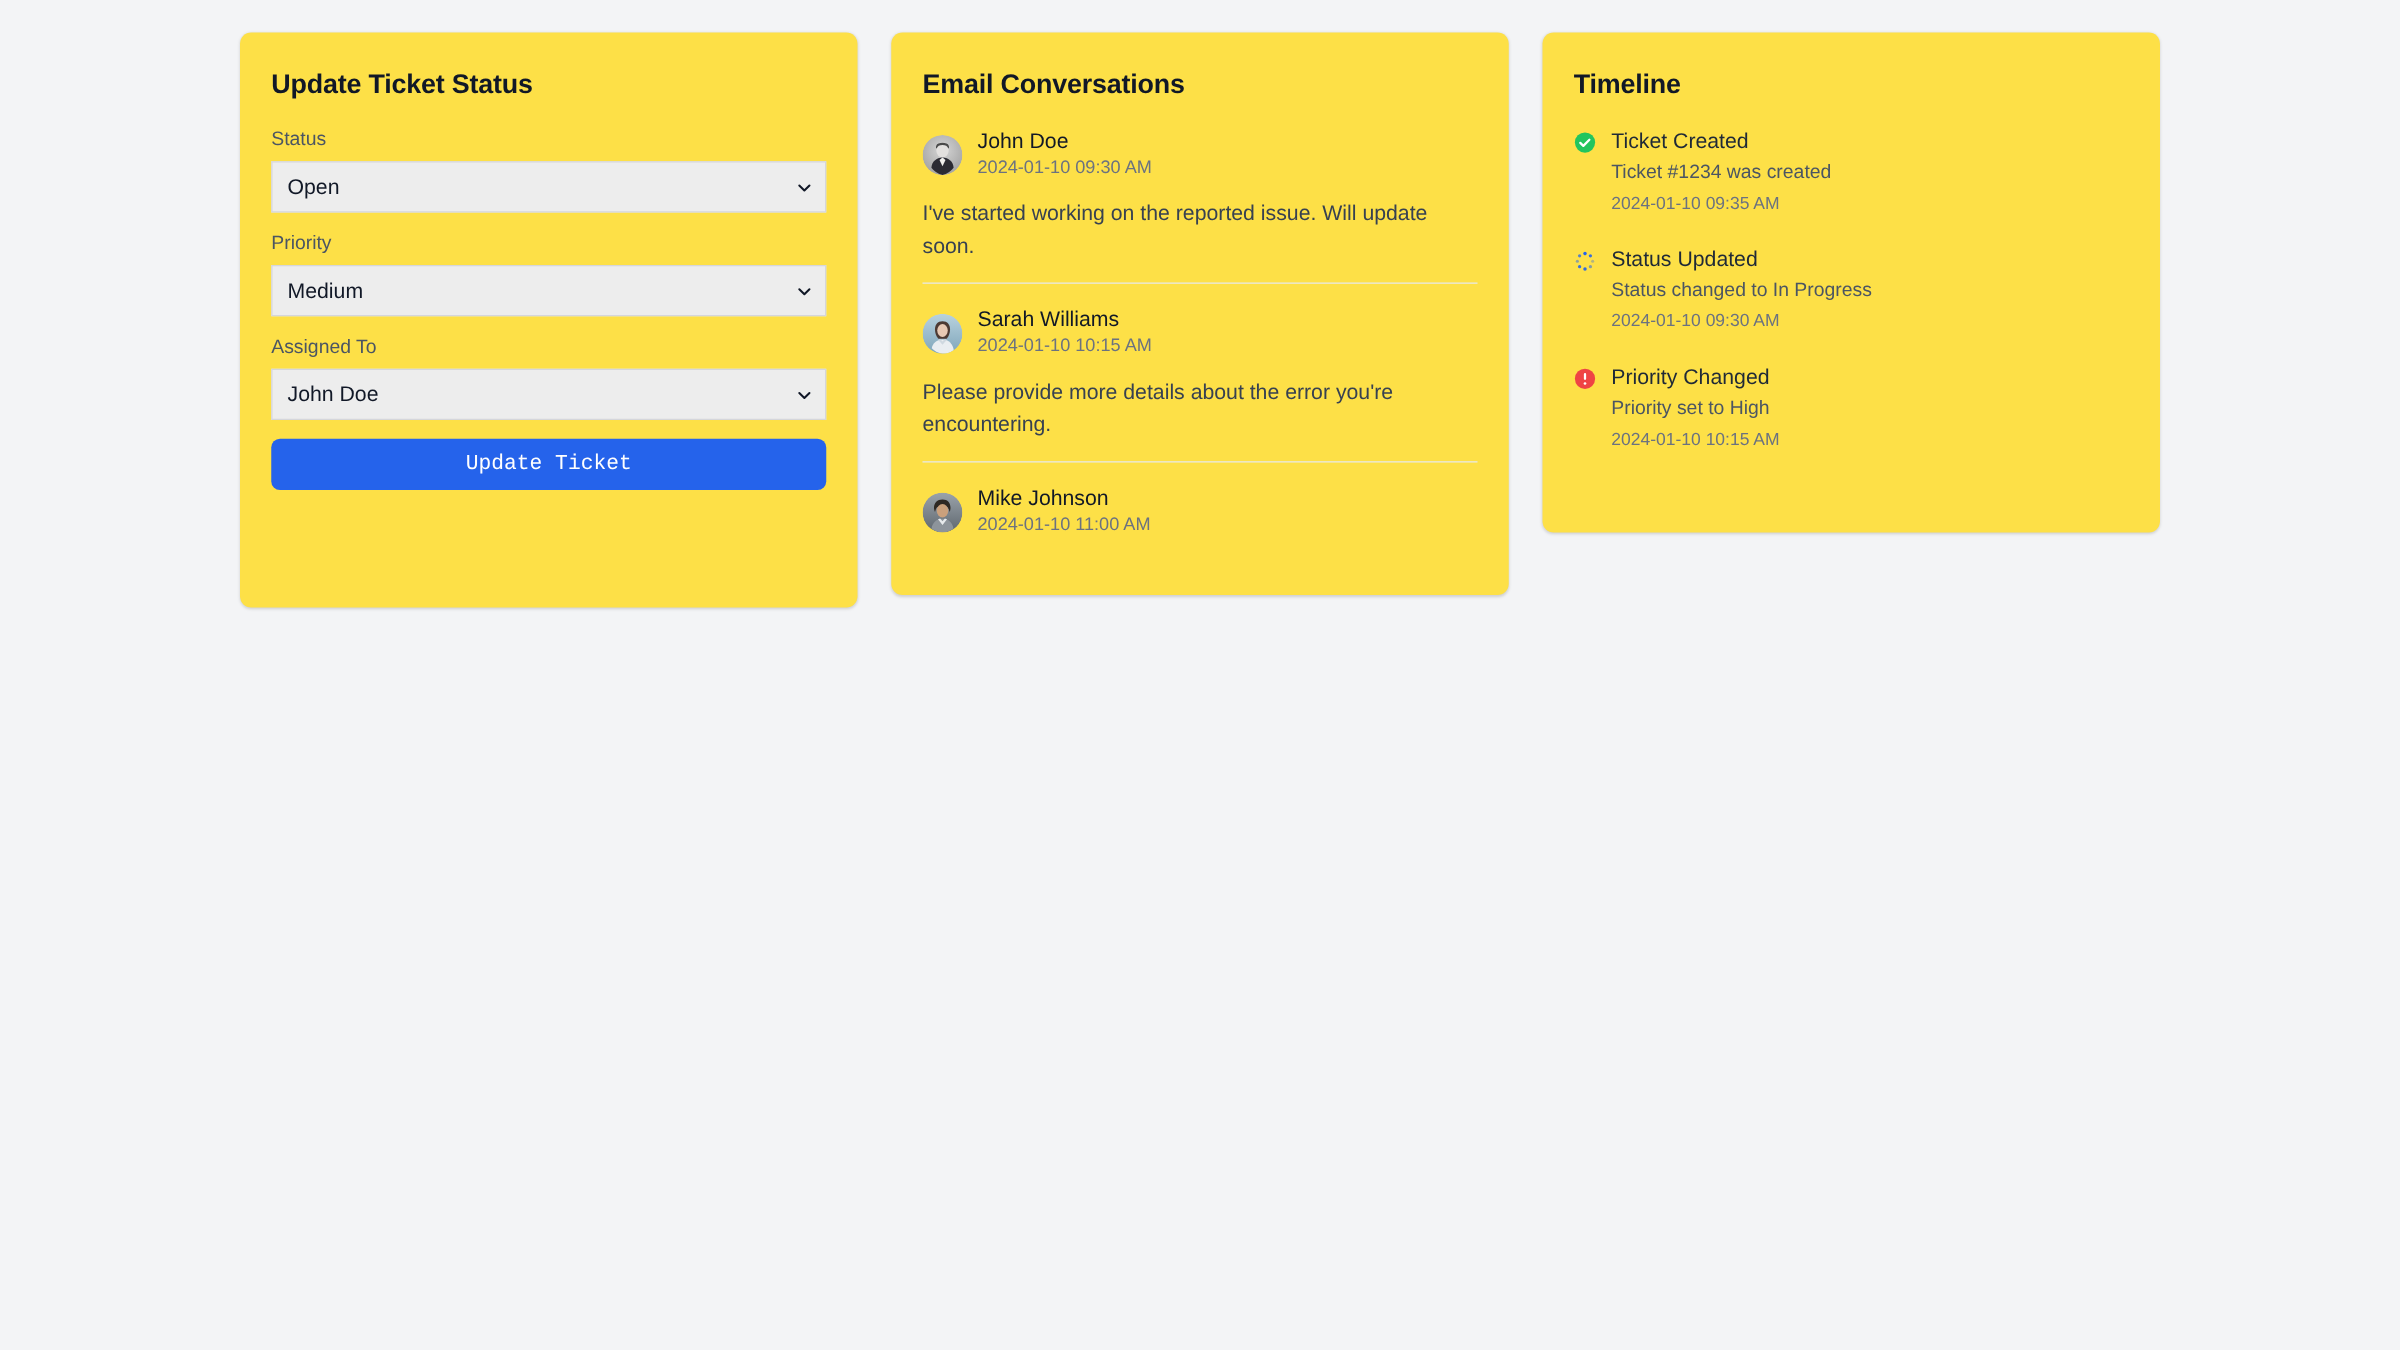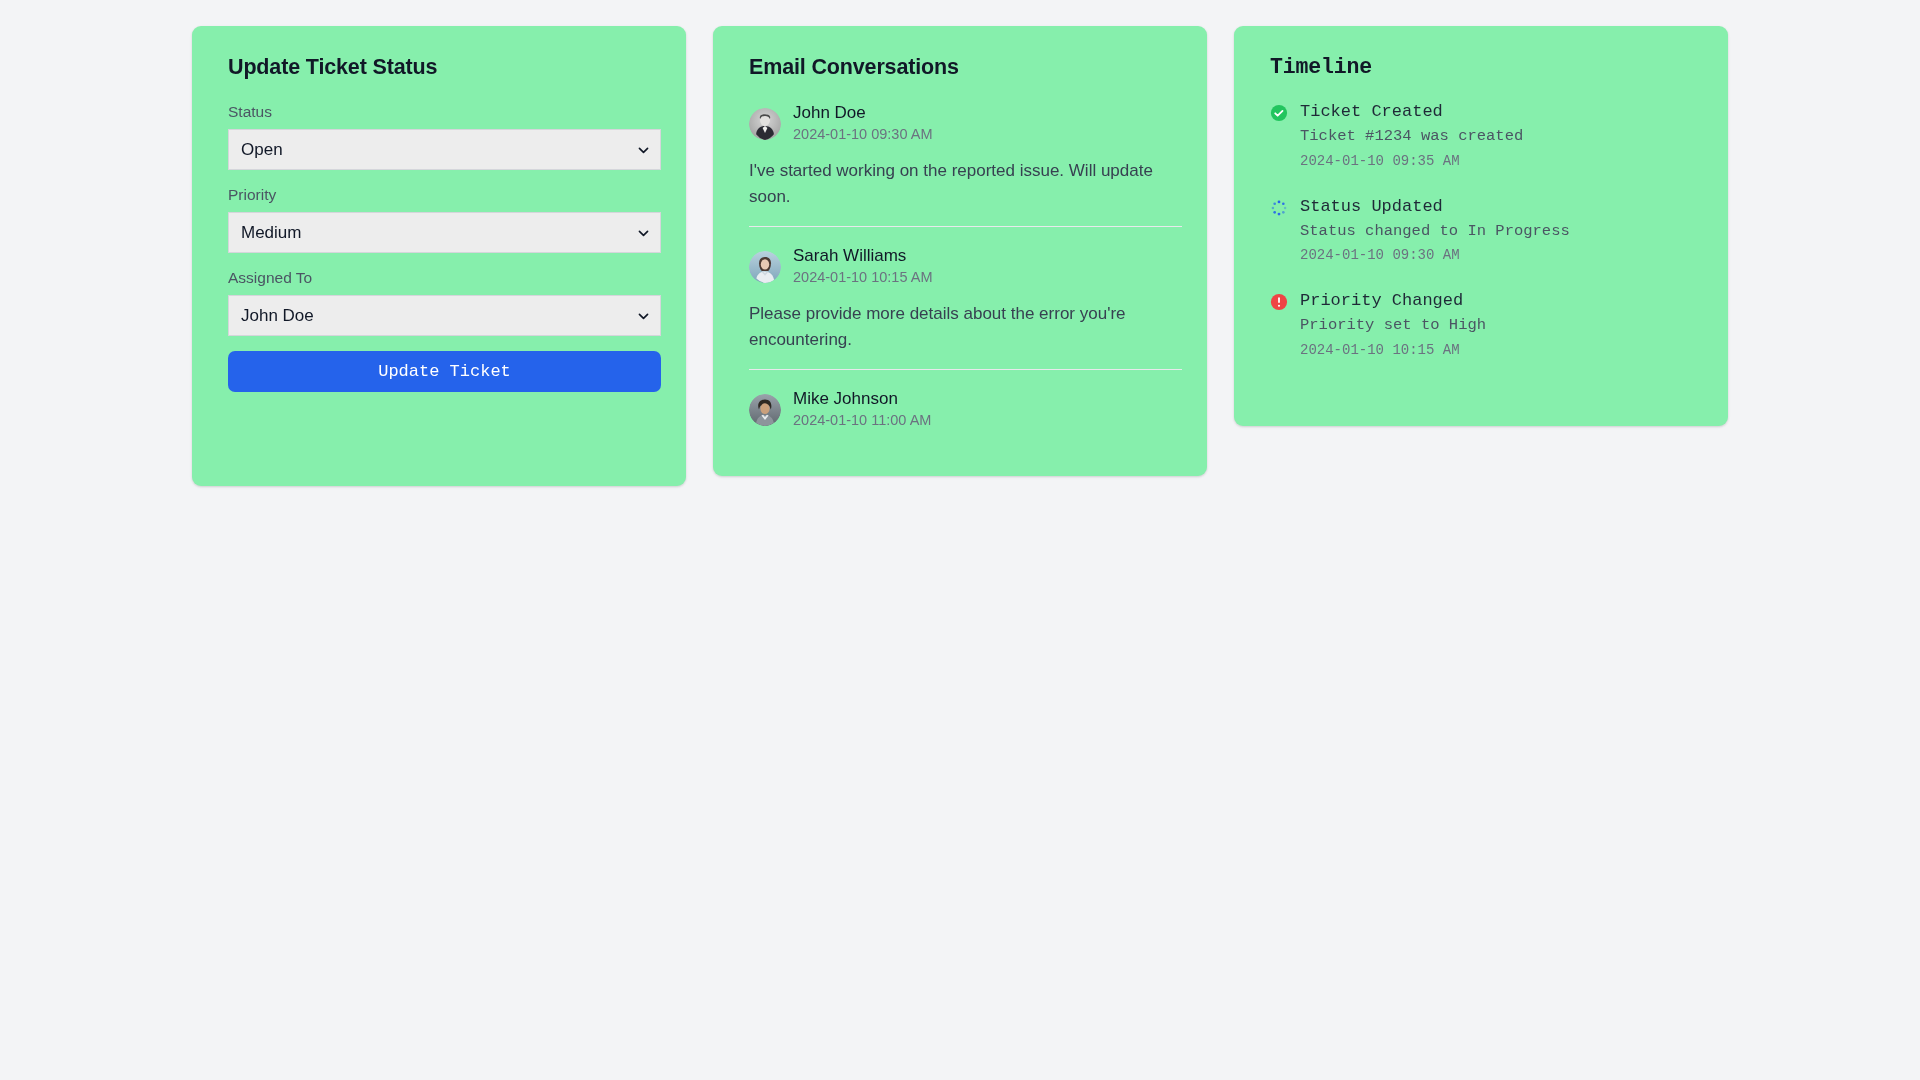--- a/index.html
+++ b/index.html
@@ -31,24 +31,24 @@
   }
 
   .cards-row {
     display: flex;
     gap: 27px;
     margin-top: 26px;
     align-items: flex-start;
   }
 
   .card {
-    background: #86efac;
+    background: #fde047;
     border-radius: 9px;
     box-shadow: 0 1px 3px rgba(0,0,0,0.10), 0 1px 2px rgba(0,0,0,0.06);
-    padding: 29px 25px 26px 36px;
+    padding: 29px 25px 26px 25px;
     flex: 1 1 0;
     min-width: 0;
   }
 
   .card-title {
     font-size: 21.5px;
     font-weight: bold;
     color: #111827;
     margin: 0 0 22px 0;
     letter-spacing: -0.15px;
@@ -168,29 +168,28 @@
   .tl-title {
     font-size: 17px;
     color: #1f2937;
     line-height: 1.25;
   }
   .tl-desc {
     font-size: 15.5px;
     color: #4b5563;
     line-height: 1.5;
     margin-top: 3px;
-    text-align: right;
   }
   .tl-time {
     font-size: 14px;
     color: #6b7280;
     line-height: 1.5;
     margin-top: 2px;
   }
-  .timeline-card { min-height: 400px; font-family: Liberation Mono, monospace; }
+  .timeline-card { min-height: 400px; }
 </style>
 </head>
 <body>
 
 <div class="page">
 
 
   <div class="cards-row">
 
     <section class="card">

